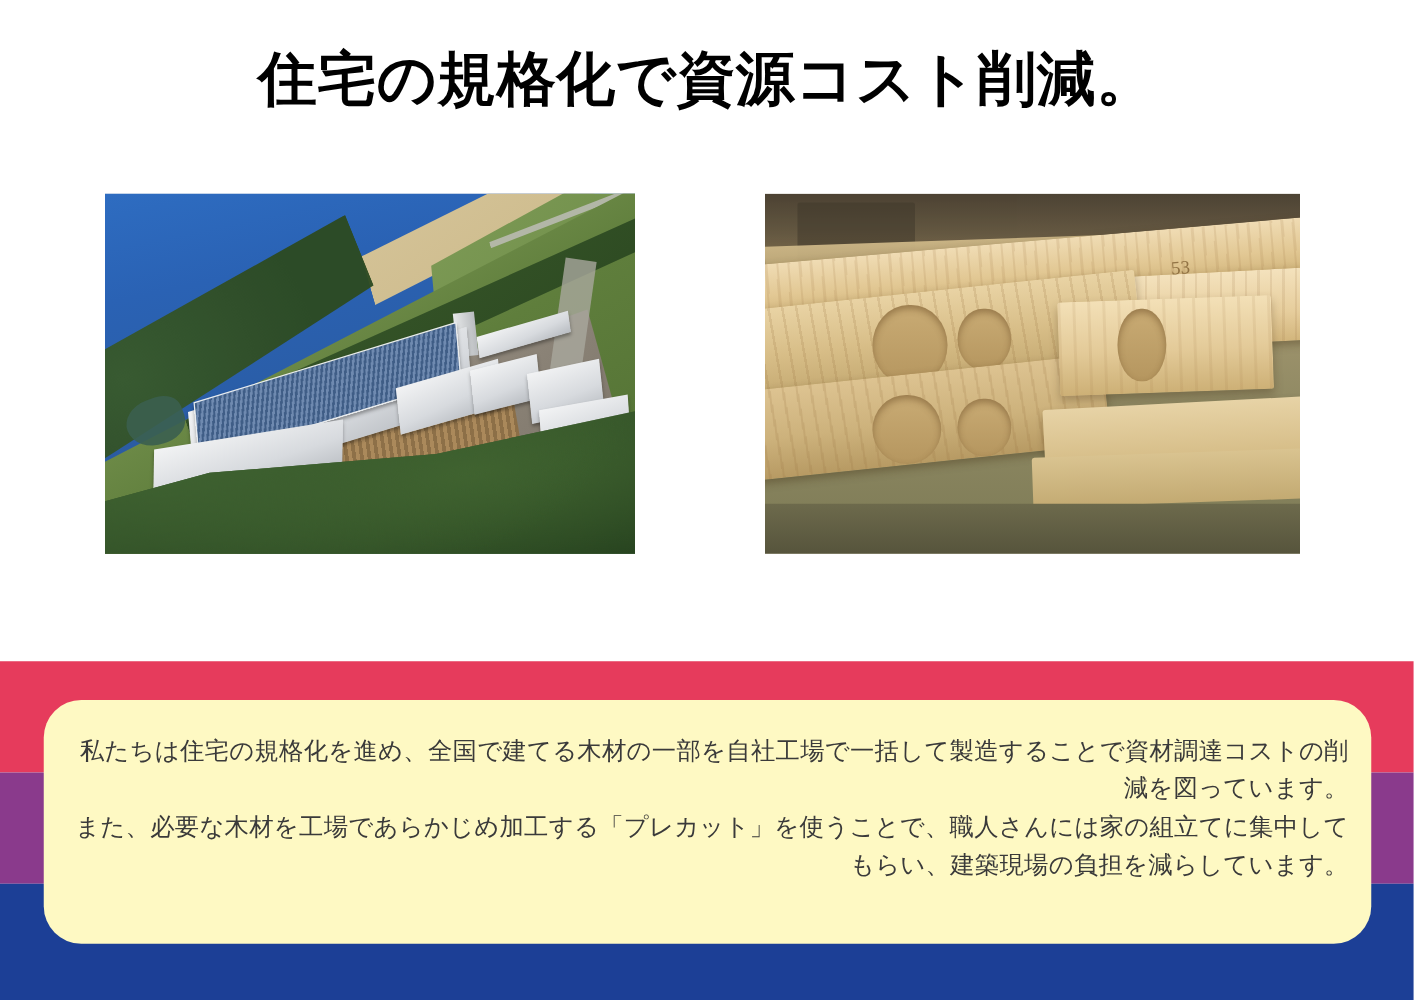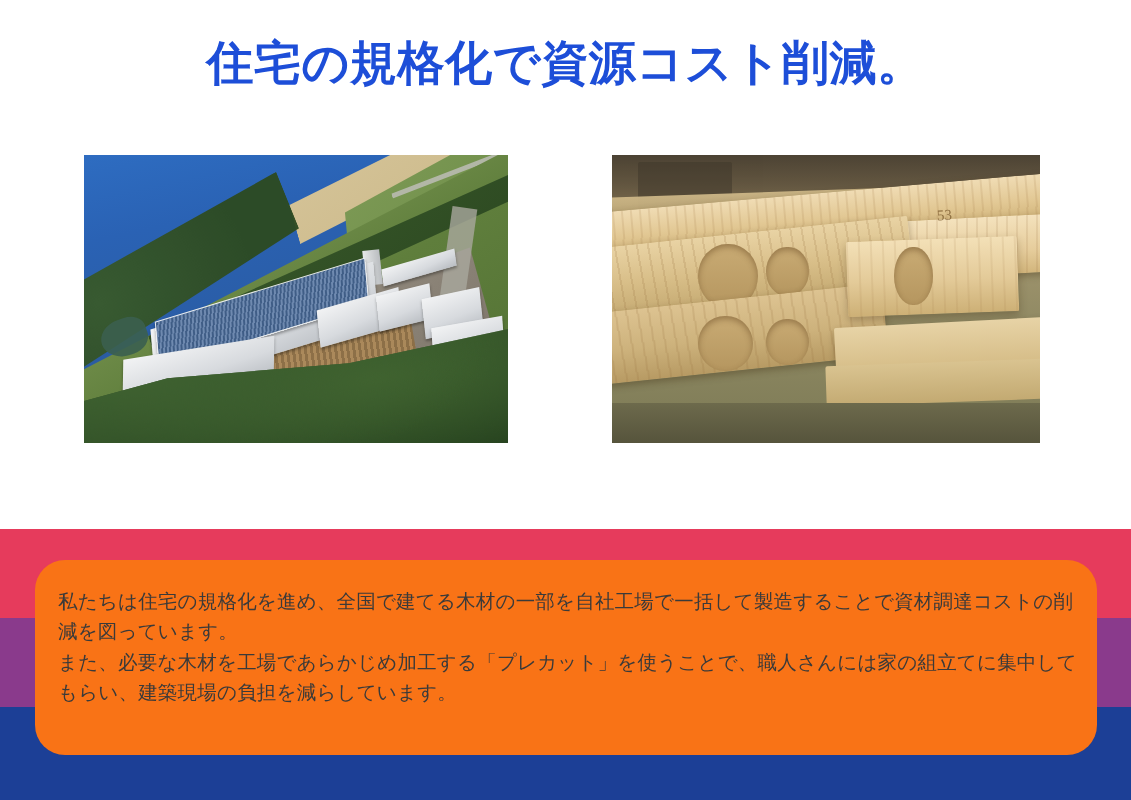--- a/index.html
+++ b/index.html
@@ -280,21 +280,21 @@
     color: #3a3a3a;
     white-space: pre-line;
     letter-spacing: 0.2px;
   }
 </style>
 </head>
 <body>
 
 <div class="slide" style="background: rgb(255, 255, 255);">
 
-  <div class="slide-title" style="color: #1d4ed8;">住宅の規格化で資源コスト削減。</div>
+  <div class="slide-title" style="color: #000000;">住宅の規格化で資源コスト削減。</div>
 
   <div class="photo photo-left" style="left: 84px; top: 155px; width: 424px; height: 288px;">
     <div class="photo-inner">
       <div class="aerial-sea"></div>
       <div class="aerial-beach"></div>
       <div class="aerial-beach2"></div>
       <div class="aerial-field-far"></div>
       <div class="aerial-road-top"></div>
       <div class="aerial-grass"></div>
       <div class="aerial-forest-l"></div>
@@ -335,18 +335,18 @@
       <div class="beam-low-right"></div>
       <div class="beam-low-right2"></div>
       <div class="wood-floor"></div>
     </div>
   </div>
 
   <div class="band band-red" style="background: rgb(230, 59, 92); top: 529px; height: 89px;"></div>
   <div class="band band-purple" style="background: rgb(138, 58, 140); top: 618px; height: 89px;"></div>
   <div class="band band-blue" style="background: rgb(28, 63, 150); top: 707px; height: 93px;"></div>
 
-  <div class="text-card" style="background: #f97316;">
+  <div class="text-card" style="background: #fef9c3; text-align: right;">
     <div class="body-text" style="color: rgb(58, 58, 58);">私たちは住宅の規格化を進め、全国で建てる木材の一部を自社工場で一括して製造することで資材調達コストの削減を図っています。
 また、必要な木材を工場であらかじめ加工する「プレカット」を使うことで、職人さんには家の組立てに集中してもらい、建築現場の負担を減らしています。</div>
   </div>
 
 </div>
 
 </body></html>

